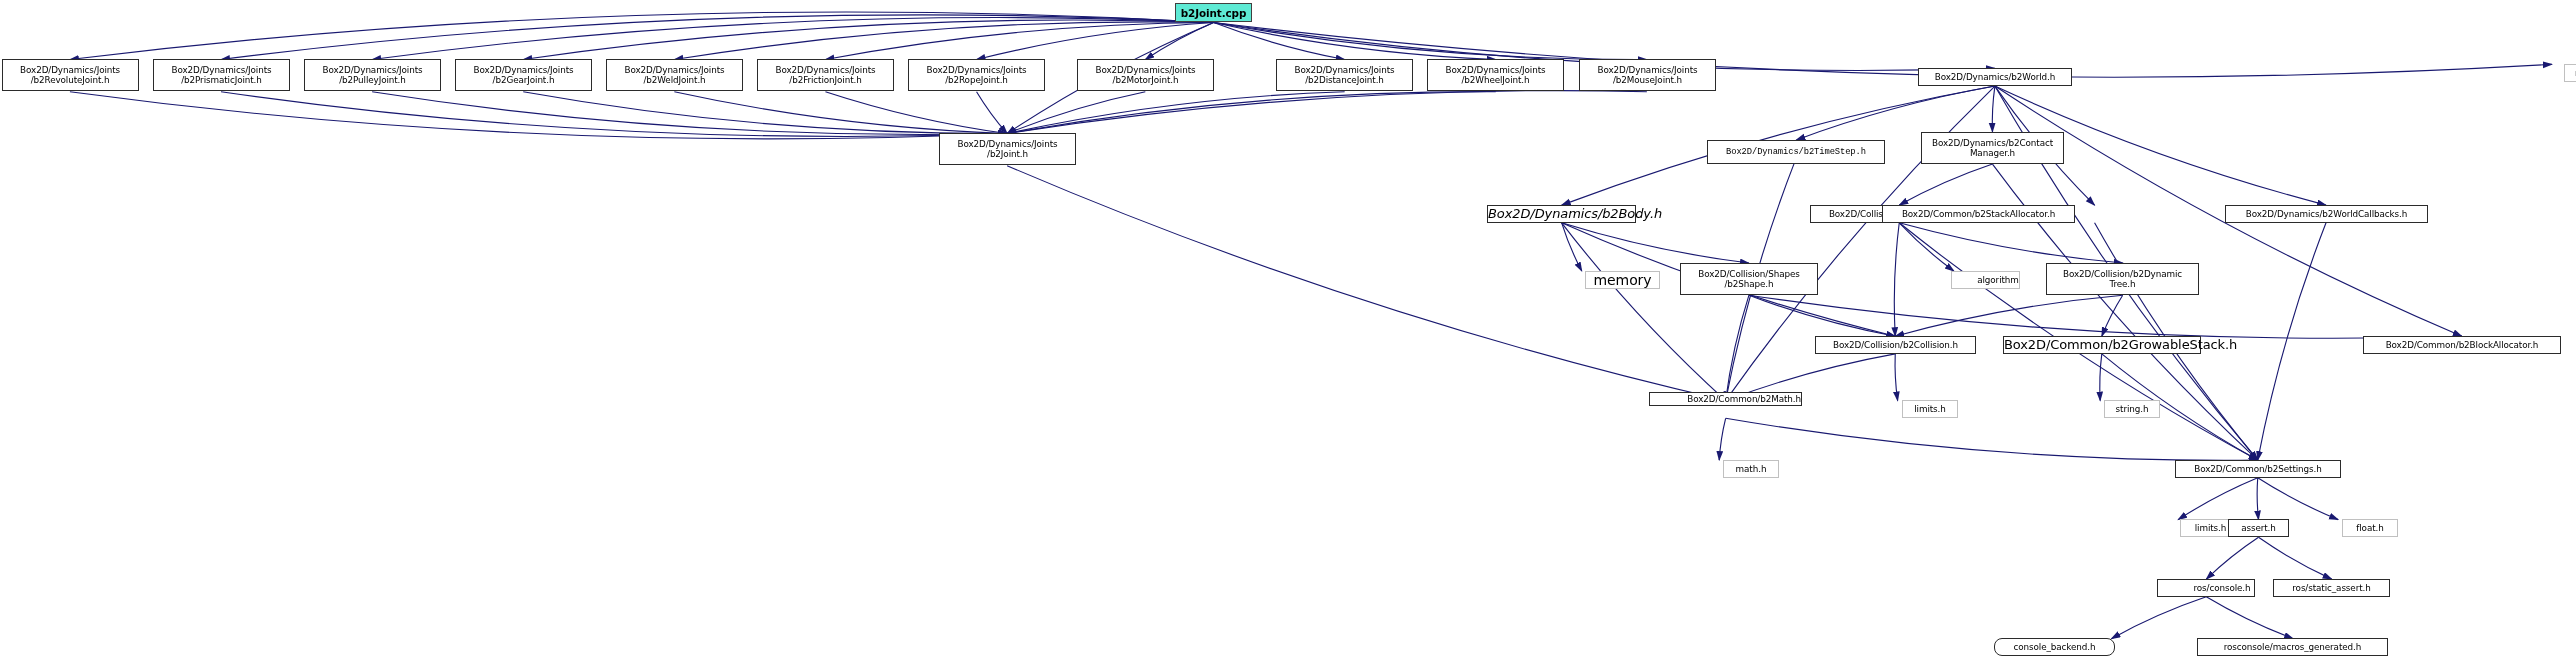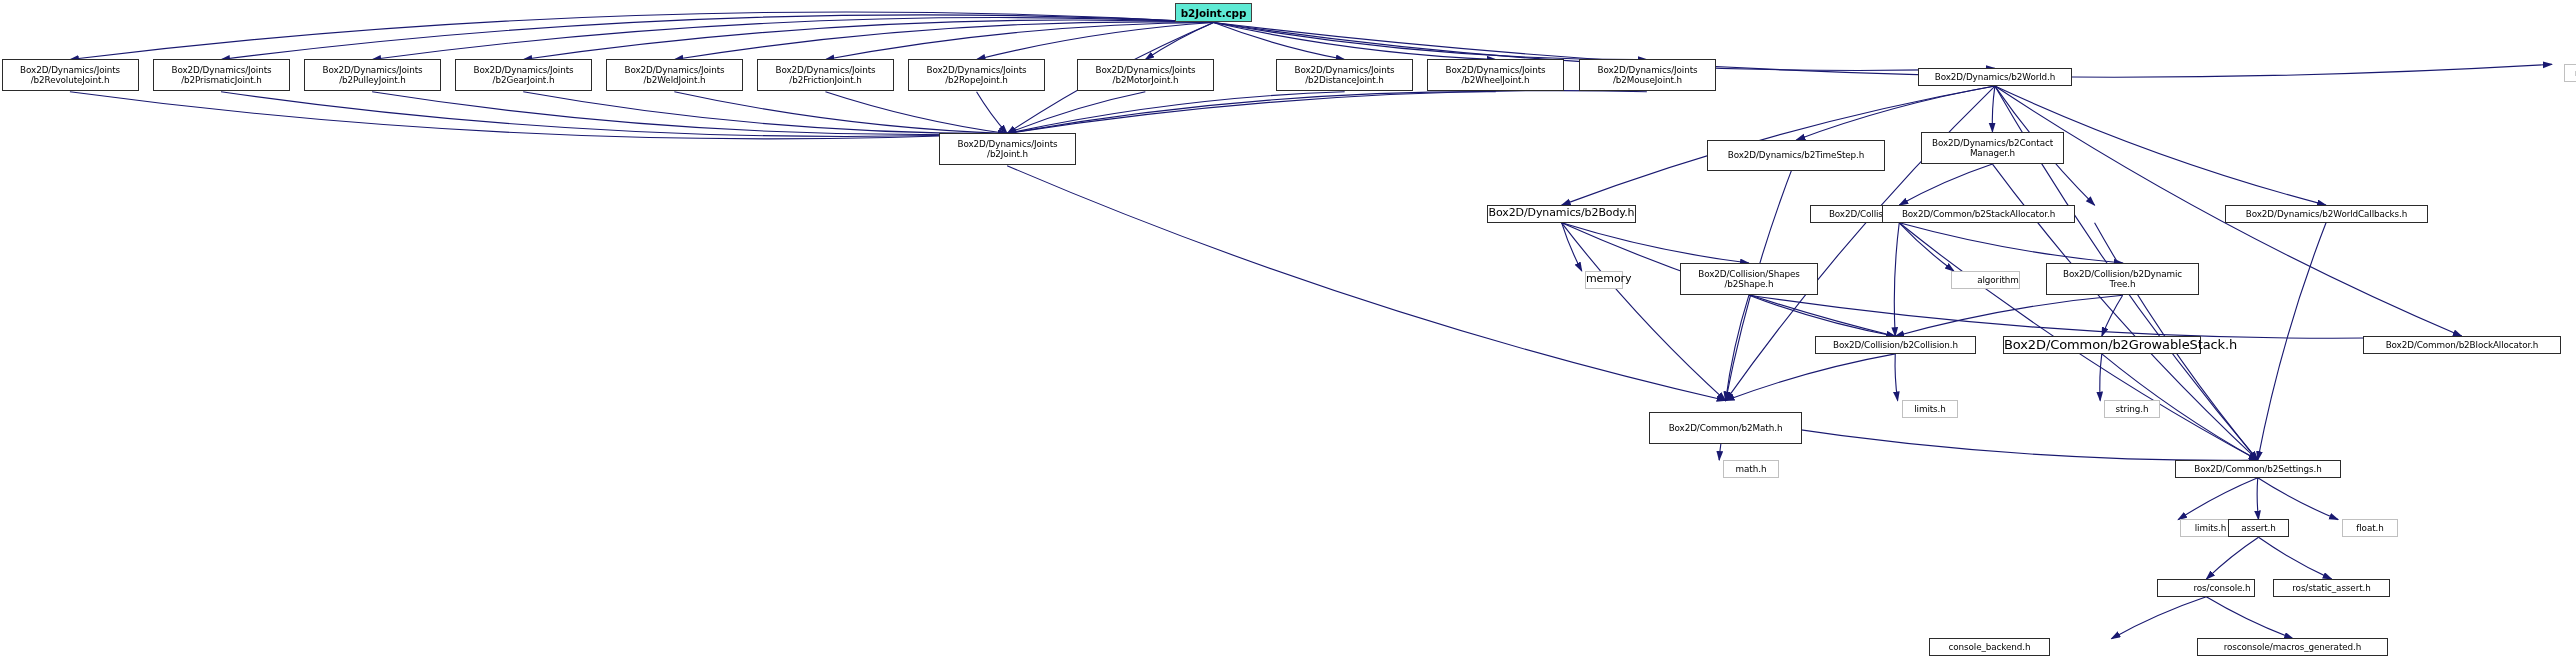--- a/index.html
+++ b/index.html
@@ -155,43 +155,43 @@
       <div class="node hdr" style="left: 1276px; top: 59px; width: 137px; height: 32px; font-size: 8.8px;"><span class="node-label">Box2D/Dynamics/Joints
 /b2DistanceJoint.h</span></div>
       <div class="node hdr" style="left: 1427px; top: 59px; width: 137px; height: 32px; font-size: 8.8px;"><span class="node-label">Box2D/Dynamics/Joints
 /b2WheelJoint.h</span></div>
       <div class="node hdr" style="left: 1579px; top: 59px; width: 137px; height: 32px; font-size: 8.8px;"><span class="node-label">Box2D/Dynamics/Joints
 /b2MouseJoint.h</span></div>
       <div class="node hdr" style="left: 1918px; top: 68px; width: 154px; height: 17.7px; font-size: 8.8px;"><span class="node-label">Box2D/Dynamics/b2World.h</span></div>
       <div class="node sys" style="left: 2532px; top: 64px; width: 40px; height: 17.7px; font-size: 8.8px;"><span class="node-label">new</span></div>
       <div class="node hdr" style="left: 939px; top: 133px; width: 137px; height: 32px; font-size: 8.8px;"><span class="node-label">Box2D/Dynamics/Joints
 /b2Joint.h</span></div>
-      <div class="node hdr" style="left: 1707px; top: 140px; width: 178px; height: 31px; font-size: 8.8px;"><span class="node-label">Box2D/Dynamics/b2TimeStep.h</span></div>
+      <div class="node hdr" style="left: 1707px; top: 140px; width: 178px; height: 24px; font-size: 8.8px; font-family: Liberation Mono, monospace;"><span class="node-label">Box2D/Dynamics/b2TimeStep.h</span></div>
       <div class="node hdr" style="left: 1921px; top: 132px; width: 143px; height: 32px; font-size: 8.8px;"><span class="node-label">Box2D/Dynamics/b2Contact
 Manager.h</span></div>
-      <div class="node hdr" style="left: 1487px; top: 205px; width: 149px; height: 17.7px; font-size: 11px;"><span class="node-label">Box2D/Dynamics/b2Body.h</span></div>
+      <div class="node hdr" style="left: 1487px; top: 205px; width: 149px; height: 17.7px; font-size: 13px; font-style: italic;"><span class="node-label">Box2D/Dynamics/b2Body.h</span></div>
       <div class="node hdr" style="left: 1810px; top: 205px; width: 178px; height: 17.7px; font-size: 8.8px;"><span class="node-label">Box2D/Collision/b2BroadPhase.h</span></div>
       <div class="node hdr" style="left: 1882px; top: 205px; width: 193px; height: 17.7px; font-size: 8.8px;"><span class="node-label">Box2D/Common/b2StackAllocator.h</span></div>
       <div class="node hdr" style="left: 2225px; top: 205px; width: 203px; height: 17.7px; font-size: 8.8px;"><span class="node-label">Box2D/Dynamics/b2WorldCallbacks.h</span></div>
-      <div class="node sys" style="left: 1553px; top: 271px; width: 38px; height: 17.7px; font-size: 11px;"><span class="node-label">memory</span></div>
+      <div class="node sys" style="left: 1553px; top: 271px; width: 75px; height: 17.7px; font-size: 14px;"><span class="node-label">memory</span></div>
       <div class="node hdr" style="left: 1680px; top: 263px; width: 138px; height: 32px; font-size: 8.8px;"><span class="node-label">Box2D/Collision/Shapes
 /b2Shape.h</span></div>
       <div class="node sys" style="left: 1919px; top: 271px; width: 69px; height: 17.7px; font-size: 8.8px; padding-left: 25px;"><span class="node-label">algorithm</span></div>
       <div class="node hdr" style="left: 2046px; top: 263px; width: 153px; height: 32px; font-size: 8.8px;"><span class="node-label">Box2D/Collision/b2Dynamic
 Tree.h</span></div>
       <div class="node hdr" style="left: 1815px; top: 336px; width: 161px; height: 17.7px; font-size: 8.8px;"><span class="node-label">Box2D/Collision/b2Collision.h</span></div>
       <div class="node hdr" style="left: 2003px; top: 336px; width: 198px; height: 17.7px; font-size: 13px;"><span class="node-label">Box2D/Common/b2GrowableStack.h</span></div>
       <div class="node hdr" style="left: 2363px; top: 336px; width: 198px; height: 17.7px; font-size: 8.8px;"><span class="node-label">Box2D/Common/b2BlockAllocator.h</span></div>
-      <div class="node hdr" style="left: 1649px; top: 412px; width: 153px; height: 32px; font-size: 8.8px;"><span class="node-label">Box2D/Common/b2Math.h</span></div>
+      <div class="node hdr" style="left: 1649px; top: 392px; width: 153px; height: 14px; font-size: 8.8px; text-align: right;"><span class="node-label">Box2D/Common/b2Math.h</span></div>
       <div class="node sys" style="left: 1870px; top: 400px; width: 56px; height: 17.7px; font-size: 8.8px;"><span class="node-label">limits.h</span></div>
       <div class="node sys" style="left: 2072px; top: 400px; width: 56px; height: 17.7px; font-size: 8.8px;"><span class="node-label">string.h</span></div>
       <div class="node sys" style="left: 1691px; top: 460px; width: 56px; height: 17.7px; font-size: 8.8px;"><span class="node-label">math.h</span></div>
       <div class="node hdr" style="left: 2175px; top: 460px; width: 166px; height: 17.7px; font-size: 8.8px;"><span class="node-label">Box2D/Common/b2Settings.h</span></div>
       <div class="node sys" style="left: 2148px; top: 519px; width: 61px; height: 17.7px; font-size: 8.8px;"><span class="node-label">limits.h</span></div>
       <div class="node hdr" style="left: 2228px; top: 519px; width: 61px; height: 17.7px; font-size: 8.8px;"><span class="node-label">assert.h</span></div>
       <div class="node sys" style="left: 2310px; top: 519px; width: 56px; height: 17.7px; font-size: 8.8px; justify-content: center;"><span class="node-label">float.h</span></div>
       <div class="node hdr" style="left: 2157px; top: 579px; width: 98px; height: 17.7px; font-size: 8.8px; padding-left: 32px;"><span class="node-label">ros/console.h</span></div>
       <div class="node hdr" style="left: 2273px; top: 579px; width: 117px; height: 17.7px; font-size: 8.8px;"><span class="node-label">ros/static_assert.h</span></div>
-      <div class="node hdr" style="left: 1929px; top: 638px; width: 121px; height: 17.7px; font-size: 8.8px;"><span class="node-label">console_backend.h</span></div>
+      <div class="node hdr" style="left: 1994px; top: 638px; width: 121px; height: 17.7px; font-size: 8.8px; border-radius: 8px;"><span class="node-label">console_backend.h</span></div>
       <div class="node hdr" style="left: 2197px; top: 638px; width: 191px; height: 17.7px; font-size: 8.8px;"><span class="node-label">rosconsole/macros_generated.h</span></div>
     </div>
 </div>
 
 
 </body></html>

